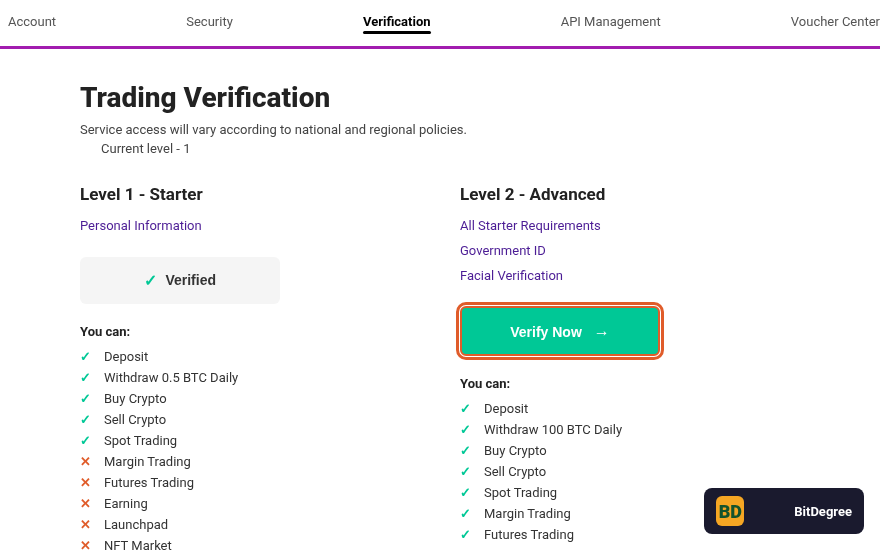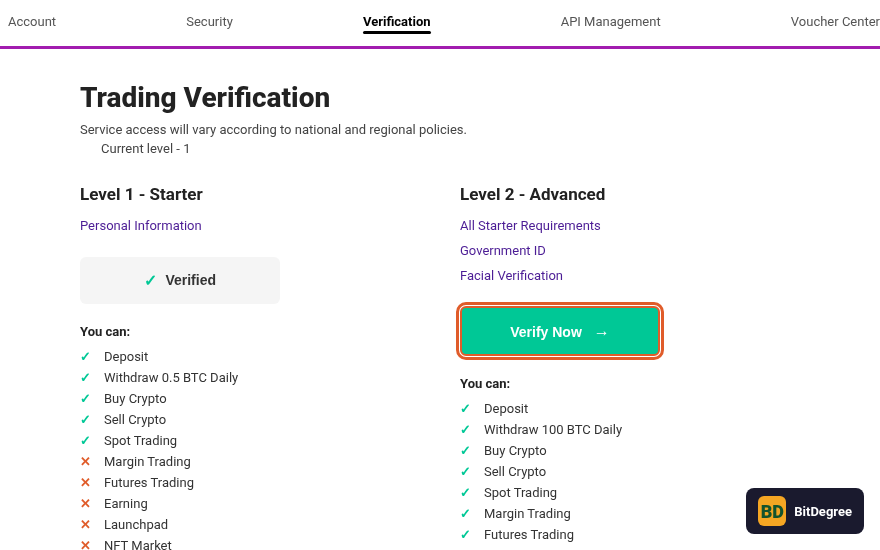--- a/index.html
+++ b/index.html
@@ -185,20 +185,21 @@
       align-items: center;
       justify-content: center;
       font-weight: 900;
       font-size: 18px;
       color: #14532d;
     }
     .bd-text {
       color: #fff;
       font-size: 13px;
       font-weight: 700;
+      margin-left: 42px;
     }
   </style>
 </head>
 <body>
 
 <nav class="top-nav">
   <a>Account</a>
   <a>Security</a>
   <a class="active">Verification</a>
   <a>API Management</a>

